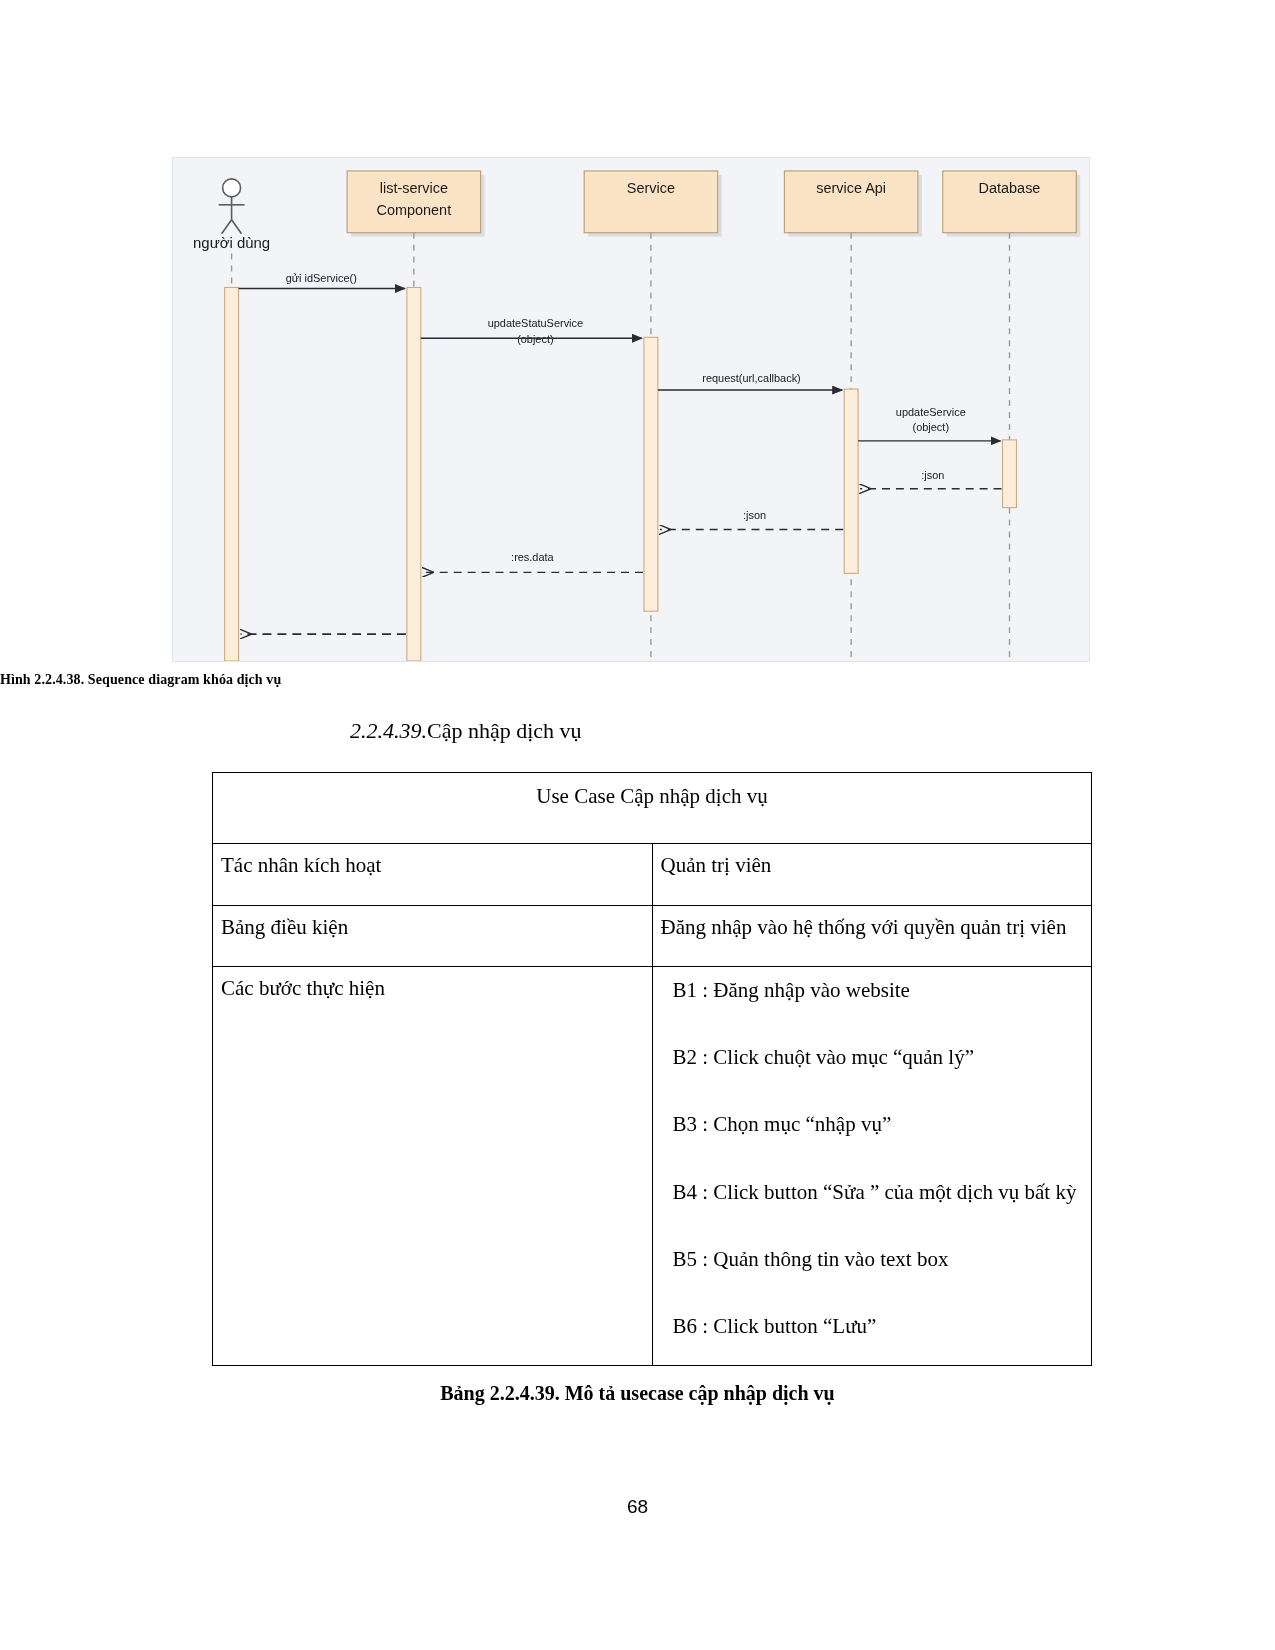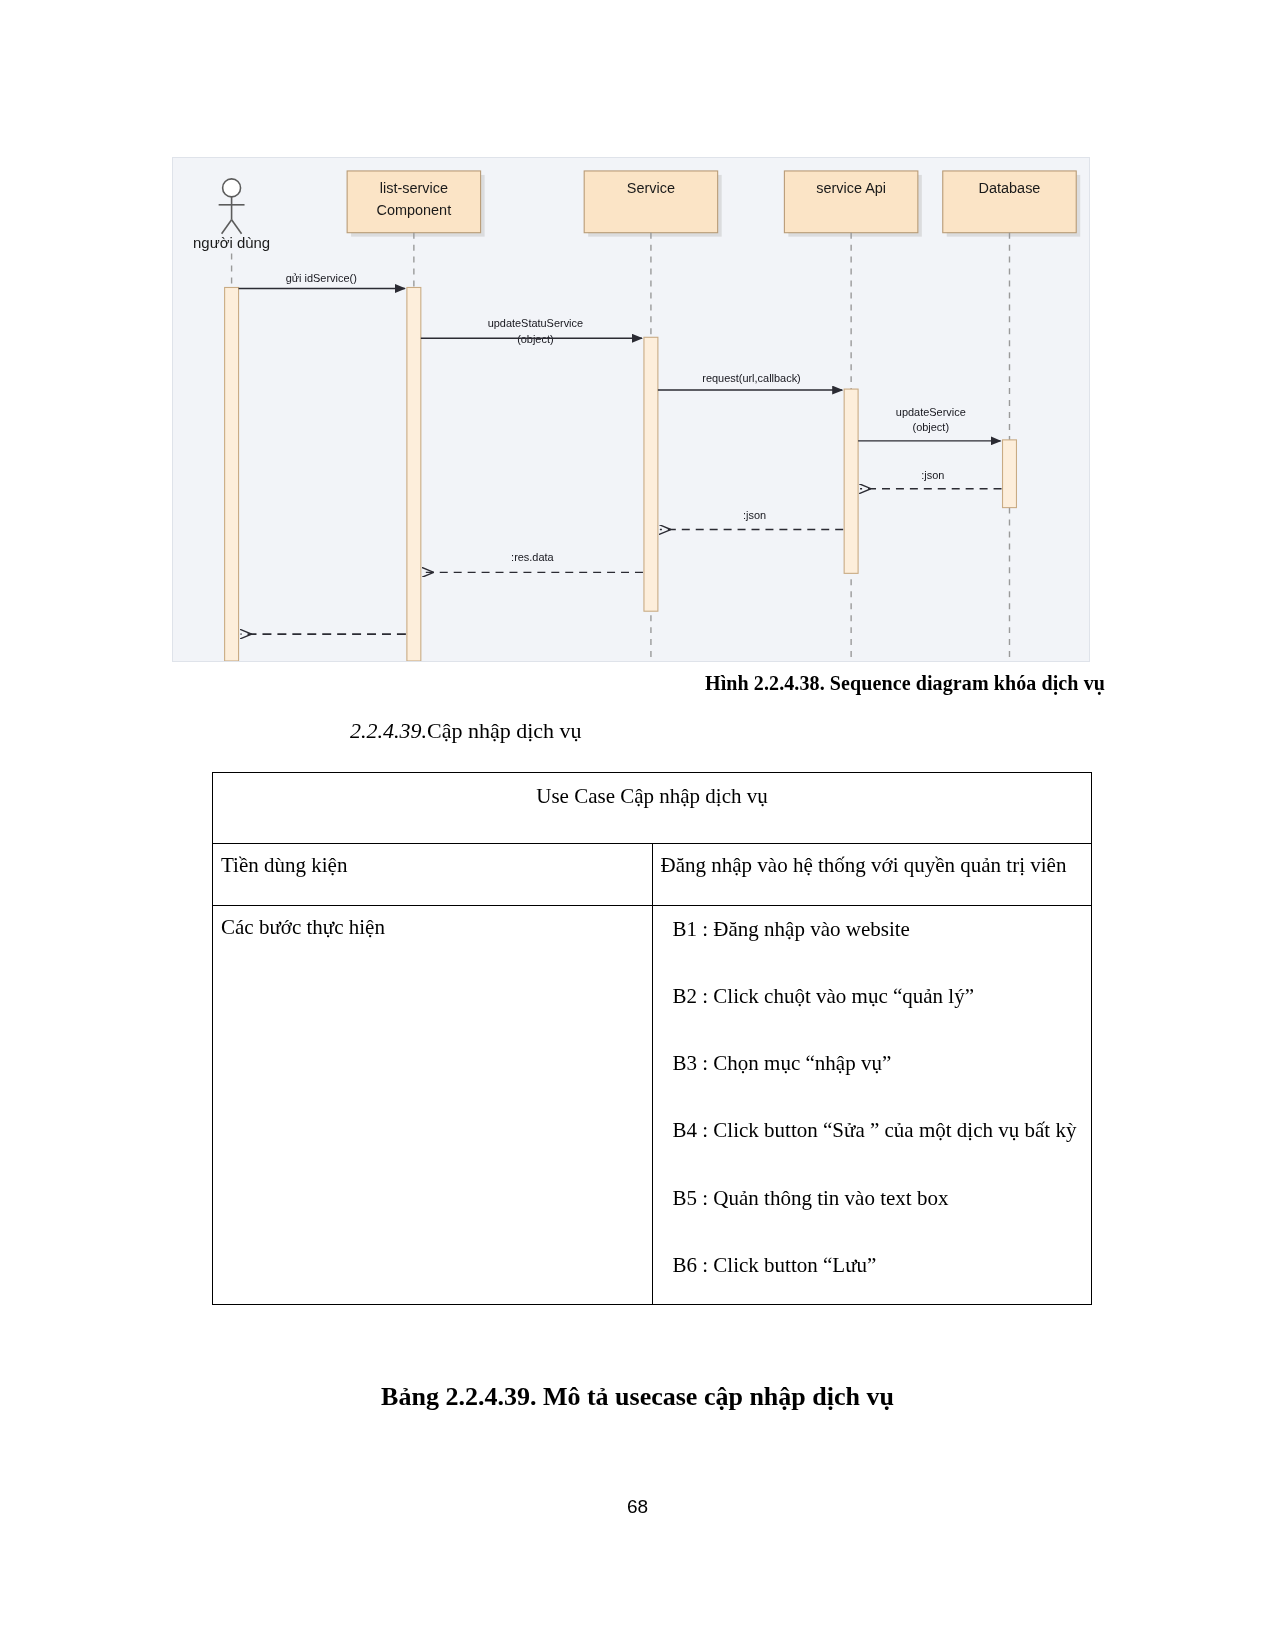--- a/index.html
+++ b/index.html
@@ -47,24 +47,24 @@
     font-size: 11px;
     fill: #16161d;
   }
 
   
   #fig-caption {
     position: absolute;
     left: 0;
     top: 672px;
     width: 1105px;
-    text-align: right;
+    text-align: left;
     font-family: "Liberation Serif", serif;
     font-weight: bold;
-    font-size: 20px;
+    font-size: 14px;
     letter-spacing: 0.1px;
   }
 
   
   #section-heading {
     position: absolute;
     left: 305px;
     top: 718px;
     font-size: 22px;
     white-space: nowrap;
@@ -108,21 +108,21 @@
   .step-line:last-child { margin-bottom: 8px; }
 
   
   #table-caption {
     position: absolute;
     left: 0;
     top: 1382px;
     width: 1275px;
     text-align: center;
     font-weight: bold;
-    font-size: 26px;
+    font-size: 20px;
   }
 
   
   #page-number {
     position: absolute;
     left: 0;
     top: 1496px;
     width: 1275px;
     text-align: center;
     font-family: "Liberation Sans", sans-serif;
@@ -249,21 +249,25 @@
 <div id="section-heading">
   <span class="num">2.2.4.39.</span><span class="ttl">Cập nhập dịch vụ</span>
 </div>
 
 <table id="usecase-table">
   <tbody>
     <tr>
       <td class="title-cell" colspan="2">Use Case Cập nhập dịch vụ</td>
     </tr>
     <tr>
-      <td class="col-label">Tiền dùng kiện</td>
+      <td class="col-label">Tác nhân kích hoạt</td>
+      <td>Quản trị viên</td>
+    </tr>
+    <tr>
+      <td class="col-label">Bảng điều kiện</td>
       <td>Đăng nhập vào hệ thống với quyền quản trị viên</td>
     </tr>
     <tr>
       <td class="col-label">Các bước thực hiện</td>
       <td class="steps-cell">
         <p class="step-line">B1 : Đăng nhập vào website</p>
         <p class="step-line">B2 : Click chuột vào mục “quản lý”</p>
         <p class="step-line">B3 : Chọn mục “nhập vụ”</p>
         <p class="step-line">B4 : Click button “Sửa ” của một dịch vụ bất kỳ</p>
         <p class="step-line">B5 : Quản thông tin vào text box</p>

